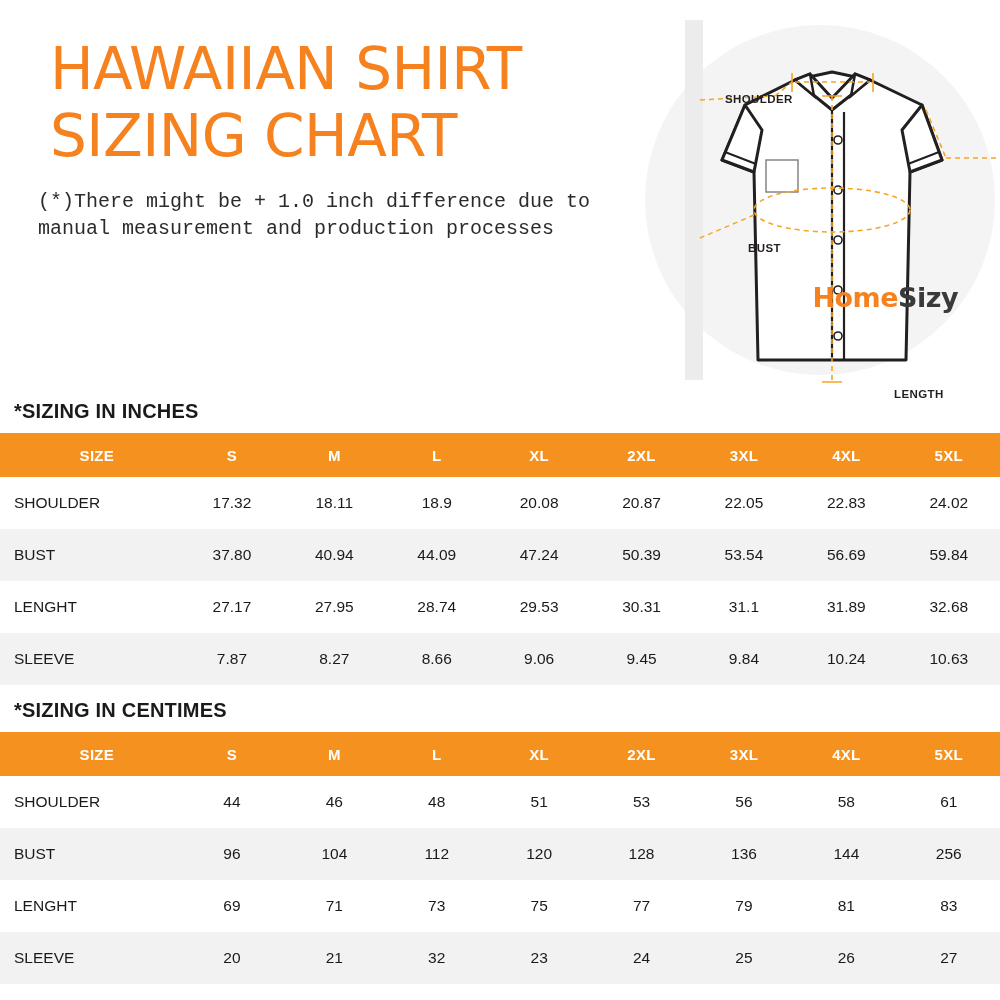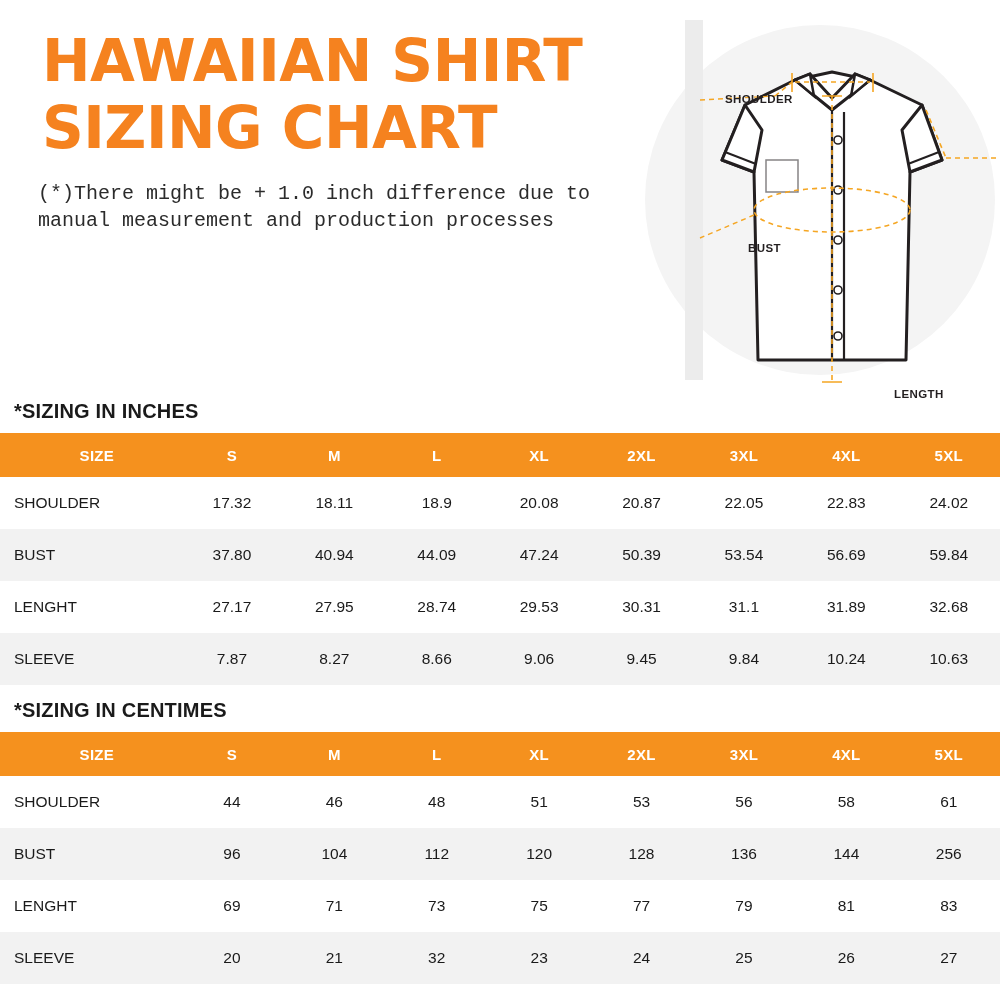--- a/index.html
+++ b/index.html
@@ -22,25 +22,25 @@
 
   
   .header {
     position: relative;
     height: 400px;
     padding: 30px 0 0 38px;
   }
   .title {
     font-size: 58px;
     line-height: 0.95;
-    font-weight: 700;
+    font-weight: 400;
     color: #F5821F;
     letter-spacing: -0.5px;
     font-family: "DejaVu Sans", sans-serif;
-    margin: 4px;
+    margin: 12px;
     text-transform: uppercase;
   }
   .title .l2 { display: block; margin-top: 12px; }
   .subtitle {
     margin-top: 24px;
     font-size: 20px;
     line-height: 1.35;
     color: #2b2b2b;
     max-width: 560px;
     font-family: Liberation Mono, monospace;
@@ -181,20 +181,23 @@
 
         <path d="M262 86 L262 372" stroke="#F5A623" stroke-width="1.6" stroke-dasharray="5 4" fill="none"></path>
         <path d="M252 86 L272 86 M252 372 L272 372" stroke="#F5A623" stroke-width="1.6" fill="none"></path>
       </svg>
 
       <div class="anno anno-shoulder">SHOULDER</div>
       
       <div class="anno anno-bust">BUST</div>
       <div class="anno anno-length">LENGTH</div>
 
+      <div class="brand">
+        <span class="home">Home</span><span class="sizy">Sizy</span>
+      </div>
     </div>
   </div>
 
   <div class="section-label label-inches">*SIZING IN INCHES</div>
 
   <table>
     <colgroup>
       <col class="c-name">
         <col class="c-val">
         <col class="c-val">

